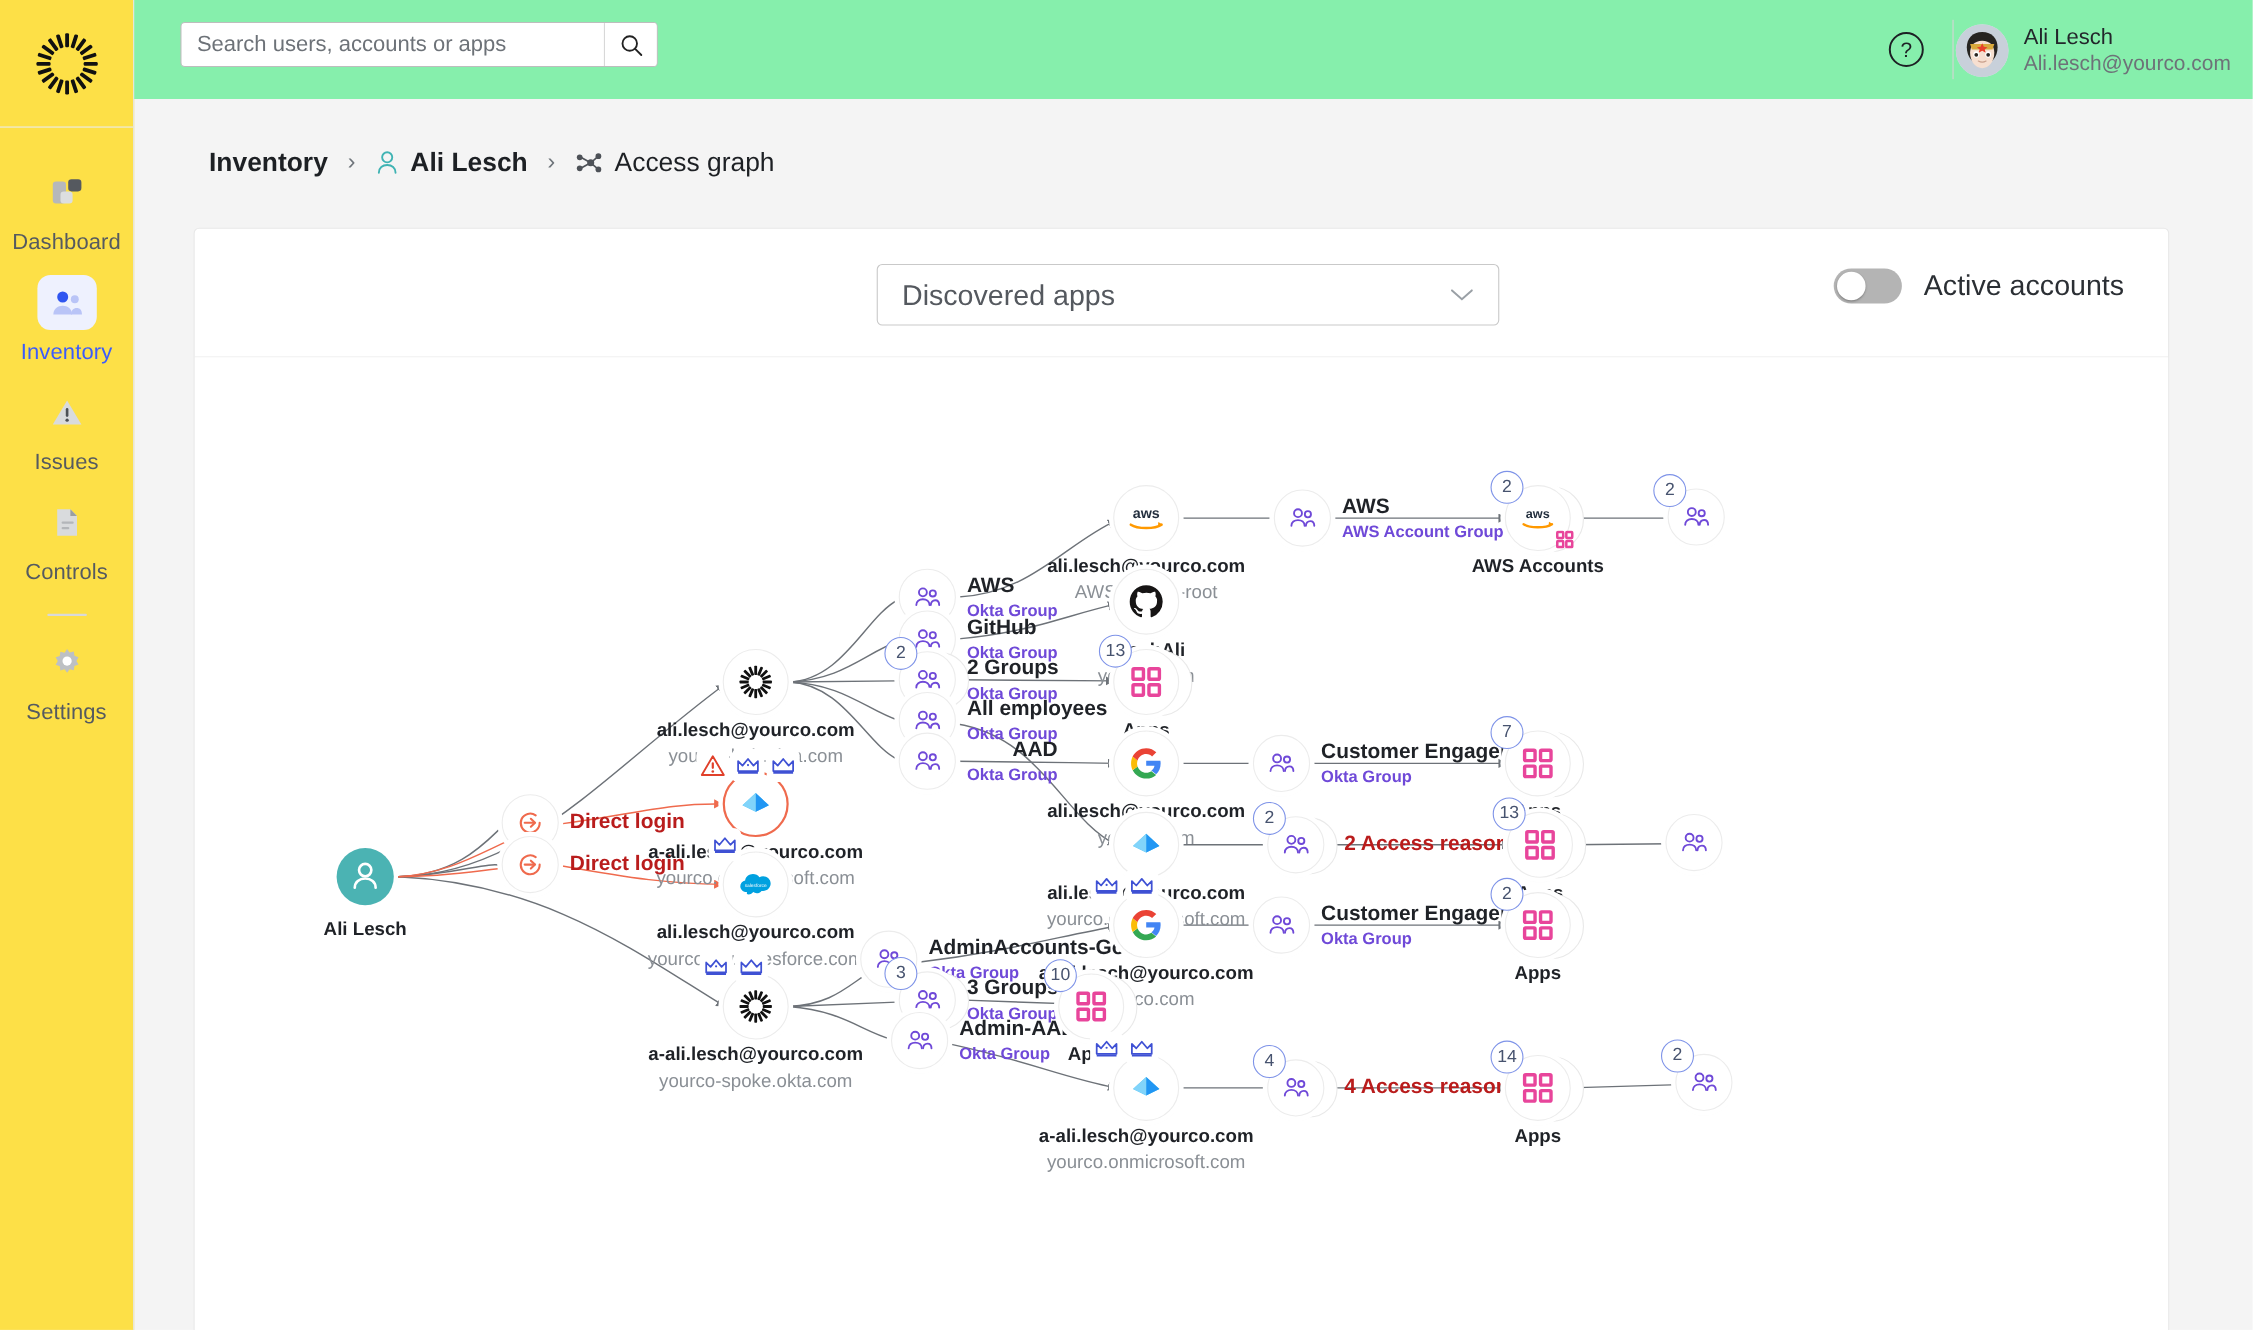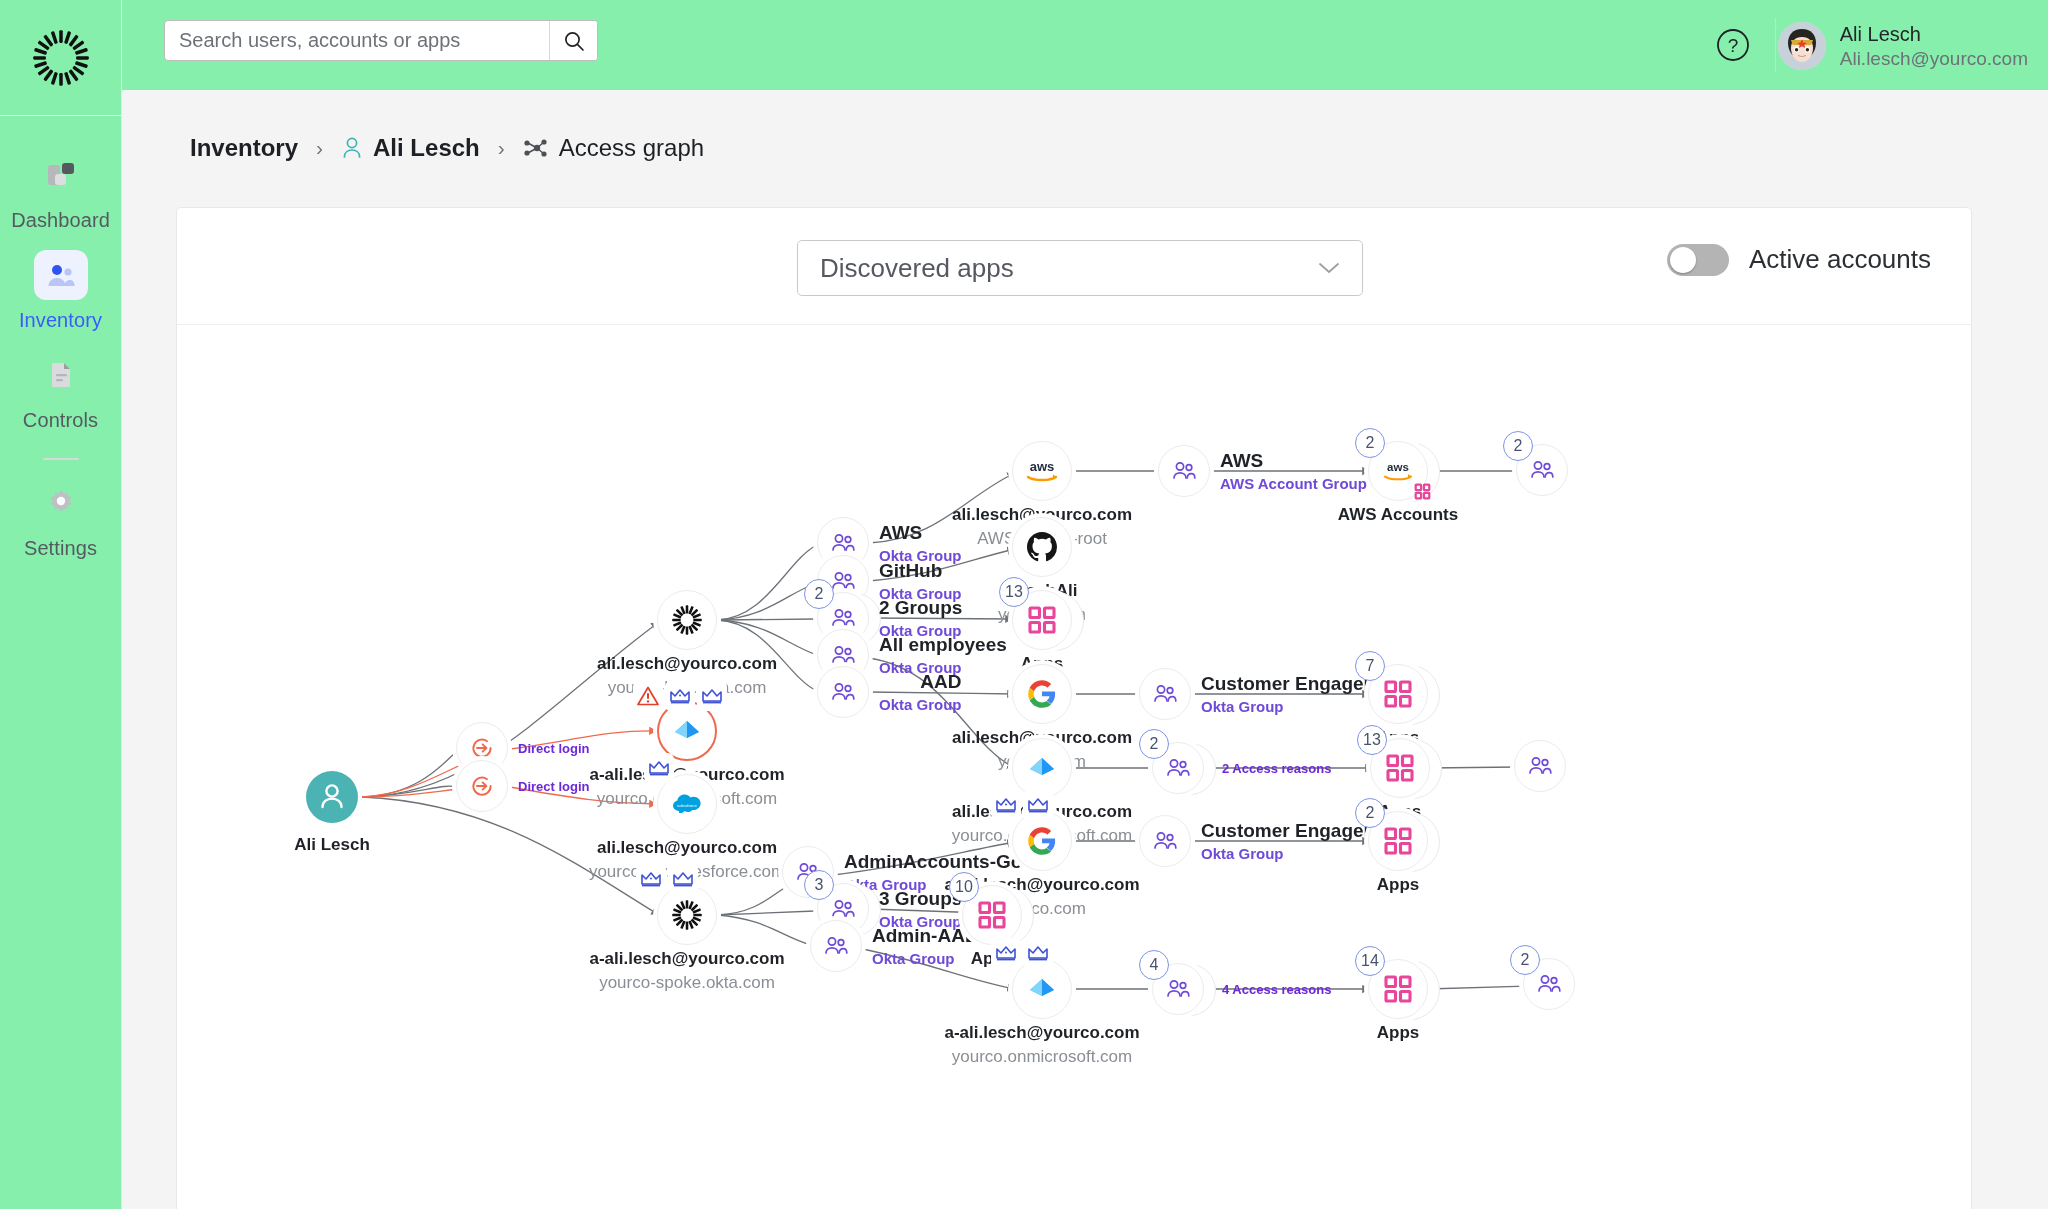--- a/index.html
+++ b/index.html
@@ -8,21 +8,21 @@
     width: 2048px; height: 1209px;
     overflow: hidden;
     font-family: "Liberation Sans", sans-serif;
     background: #ffffff;
   }
   #app { position: relative; width: 2048px; height: 1209px; background: #f4f4f4; }
 
   
   .rail {
     position: absolute; left: 0; top: 0; width: 122px; height: 1209px;
-    background: #86efac; border-right: 1px solid #e6e6e6;
+    background: #fde047; border-right: 1px solid #e6e6e6;
     display: flex; flex-direction: column; align-items: center;
   }
   .logo-box { height: 116px; width: 100%; display: flex; align-items: center; justify-content: center;
               border-bottom: 1px solid #ececec; }
   .nav { margin-top: 22px; width: 100%; display: flex; flex-direction: column; align-items: center; }
   .nav-item { width: 100%; display: flex; flex-direction: column; align-items: center;
               padding: 12px 0 6px; cursor: pointer; }
   .nav-icon-wrap { width: 54px; height: 50px; display: flex; align-items: center; justify-content: center;
                    border-radius: 12px; }
   .nav-item.active .nav-icon-wrap { background: #eef1fe; }
@@ -87,21 +87,21 @@
   .disc.stack::after { left: 11px; }
 
   .nlabel { position: absolute; top: 64px; left: 50%; transform: translateX(-50%);
             text-align: center; white-space: nowrap; }
   .nlabel .t1 { font-size: 17px; font-weight: bold; color: #1f2227; }
   .nlabel .t2 { font-size: 17px; color: #8a8f95; margin-top: 4px; }
 
   .side { position: absolute; left: 62px; top: 50%; transform: translateY(-50%); white-space: nowrap; }
   .side .s1 { font-size: 19px; font-weight: bold; color: #1f2227; }
   .side .s2 { font-size: 15px; font-weight: bold; color: #6f49d8; margin-top: 3px; }
-  .side.mid { font-size: 13px; font-weight: bold; color: #6d28d9; }
+  .side.mid { font-size: 19px; font-weight: bold; color: #b91c1c; }
 
   .count { position: absolute; left: -14px; top: -14px; width: 30px; height: 30px; border-radius: 50%;
            background: #fff; border: 1px solid #7e93e8; color: #47536f; font-size: 16px;
            display: flex; align-items: center; justify-content: center; z-index: 4; }
   .badges { position: absolute; left: -26px; top: -22px; display: flex; gap: 2px; z-index: 4; }
   .badge { width: 30px; height: 30px; border-radius: 6px; background: #fff;
            display: flex; align-items: center; justify-content: center; }
   .overlay-apps { position: absolute; right: -4px; bottom: -4px; z-index: 3; }
 
   .okta-logo { display: block; }
@@ -158,20 +158,30 @@
           <svg width="32" height="32" viewBox="0 0 32 32">
             <circle cx="12" cy="11" r="5" fill="#2f55f0"></circle>
             <circle cx="23" cy="13" r="3.6" fill="#b9c4f7"></circle>
             <path d="M3.5 27c0-5 4-8 8.5-8s8.5 3 8.5 8z" fill="#b9c4f7"></path>
             <path d="M19.5 27c0-3.6 2.2-6 5.4-6 2.6 0 4.6 1.8 4.6 6z" fill="#b9c4f7"></path>
           </svg>
         </div>
         <div class="nav-label">Inventory</div>
       </div>
 
+      <div class="nav-item">
+        <div class="nav-icon-wrap">
+          <svg width="32" height="32" viewBox="0 0 32 32">
+            <path d="M16 5 L29 27 H3 Z" fill="#d9dbdd"></path>
+            <rect x="14.8" y="12" width="2.4" height="8" rx="1.2" fill="#4d5157"></rect>
+            <circle cx="16" cy="23" r="1.5" fill="#4d5157"></circle>
+          </svg>
+        </div>
+        <div class="nav-label">Issues</div>
+      </div>
 
       <div class="nav-item">
         <div class="nav-icon-wrap">
           <svg width="32" height="32" viewBox="0 0 32 32">
             <path d="M7 4h12l6 6v18H7z" fill="#d9dbdd"></path>
             <path d="M19 4l6 6h-6z" fill="#9a9ea3"></path>
             <rect x="11" y="15" width="11" height="2.2" rx="1" fill="#b3b6ba"></rect>
             <rect x="11" y="20" width="7" height="2.2" rx="1" fill="#b3b6ba"></rect>
           </svg>
         </div>

